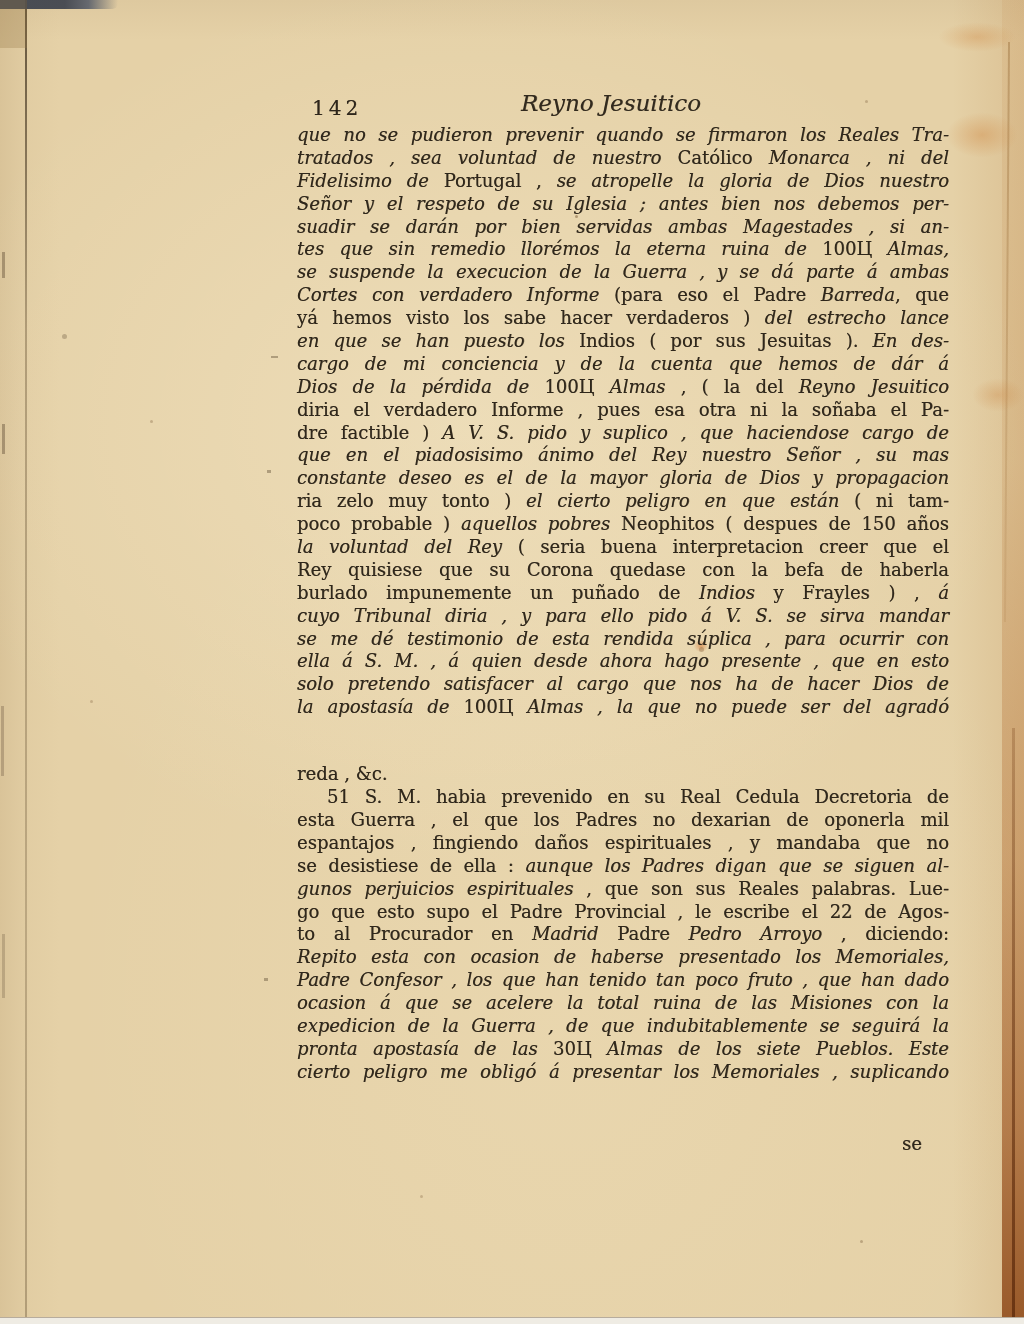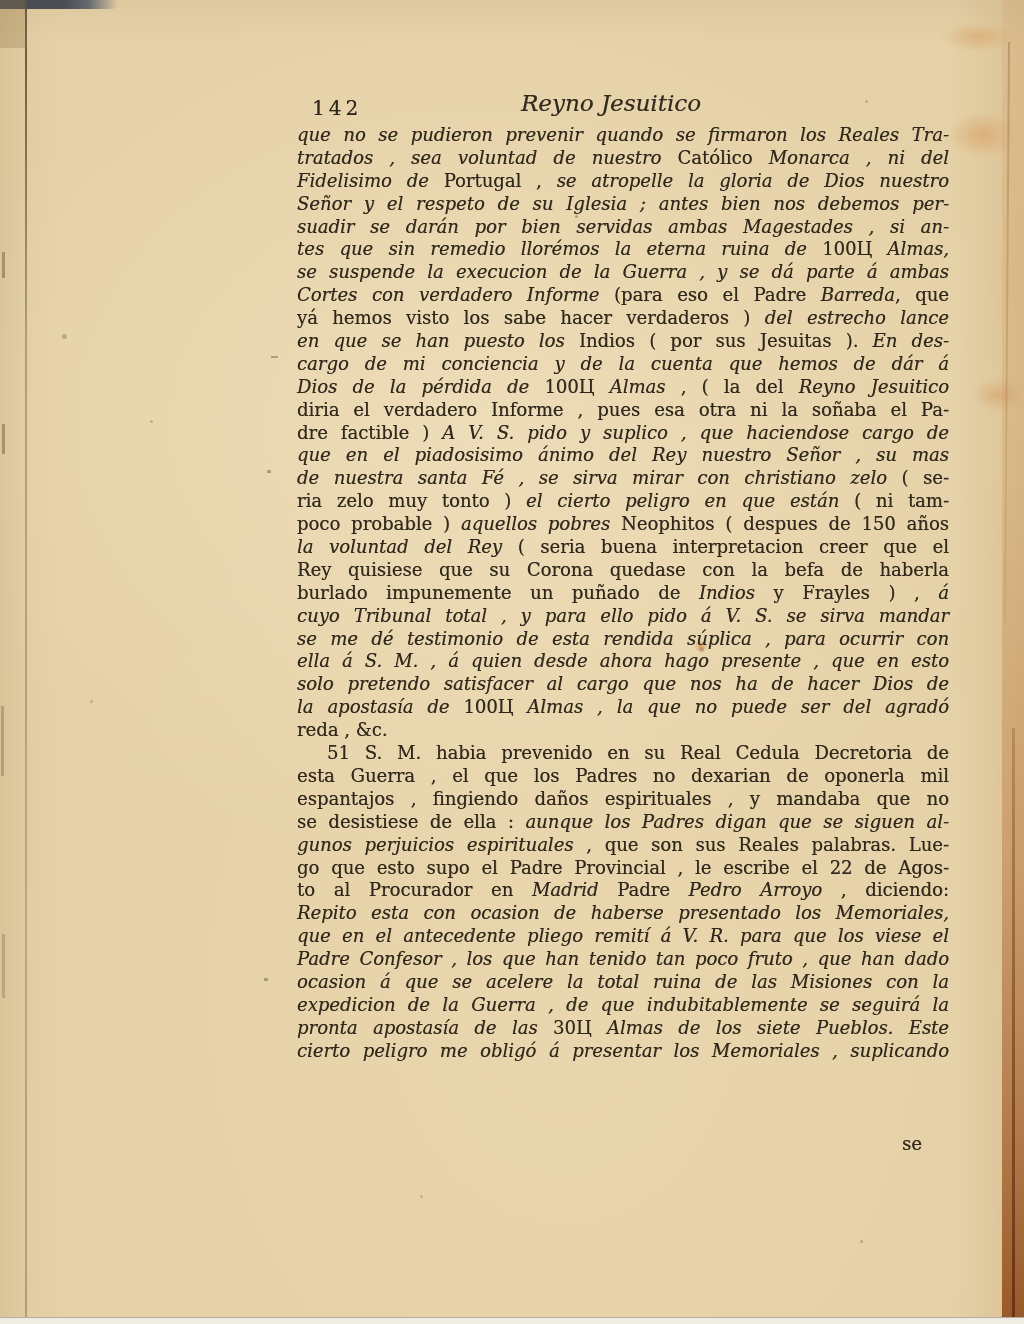--- a/index.html
+++ b/index.html
@@ -56,21 +56,21 @@
   
   .pagenum{position:absolute;left:312px;top:96px;font-size:20px;letter-spacing:4px;
     color:#2e261b;text-shadow:0.4px 0 0 rgba(46,38,27,0.55);}
   .runtitle{position:absolute;left:521px;top:90px;font-size:23px;font-style:italic;
     color:#322a1e;text-shadow:0.4px 0 0 rgba(50,42,30,0.5);}
   
   .textblock{position:absolute;left:297px;top:124px;width:652px;color:#2f271b;}
   .line{font-size:18px;line-height:22.9px;height:22.9px;
     text-align:justify;text-align-last:justify;-moz-text-align-last:justify;
     text-shadow:0.35px 0 0 rgba(47,39,27,0.55);white-space:nowrap;}
-  .line.flush{text-align-last:left;}
+  .line.flush{text-align-last:left;margin-top:44px;}
   .line.indent{padding-left:30px;}
   .s-i{font-style:italic;}
   .s-r{font-style:normal;}
   .catchword{position:absolute;left:297px;top:1133px;width:625px;text-align:right;
     font-size:18px;color:#2f271b;text-shadow:0.35px 0 0 rgba(47,39,27,0.55);}
 </style>
 </head>
 <body>
 
 <div class="page">
@@ -106,41 +106,40 @@
       <div class="line"><span class="s-i">tes que sin remedio llorémos la eterna ruina de </span><span class="s-r">100Ц </span><span class="s-i">Almas,</span></div>
       <div class="line"><span class="s-i">se suspende la execucion de la Guerra , y se dá parte á ambas</span></div>
       <div class="line"><span class="s-i">Cortes con verdadero Informe </span><span class="s-r">(para eso el Padre </span><span class="s-i">Barreda</span><span class="s-r">, que</span></div>
       <div class="line"><span class="s-r">yá hemos visto los sabe hacer verdaderos ) </span><span class="s-i">del estrecho lance</span></div>
       <div class="line"><span class="s-i">en que se han puesto los </span><span class="s-r">Indios ( por sus Jesuitas ). </span><span class="s-i">En des-</span></div>
       <div class="line"><span class="s-i">cargo de mi conciencia y de la cuenta que hemos de dár á</span></div>
       <div class="line"><span class="s-i">Dios de la pérdida de </span><span class="s-r">100Ц </span><span class="s-i">Almas</span><span class="s-r"> , ( la del </span><span class="s-i">Reyno Jesuitico</span></div>
       <div class="line"><span class="s-r">diria el verdadero Informe , pues esa otra ni la soñaba el Pa-</span></div>
       <div class="line"><span class="s-r">dre factible ) </span><span class="s-i">A V. S. pido y suplico , que haciendose cargo de</span></div>
       <div class="line"><span class="s-i">que en el piadosisimo ánimo del Rey nuestro Señor , su mas</span></div>
-      <div class="line"><span class="s-i">de nuestra santa Fé , se sirva mirar con christiano zelo </span><span class="s-r">( se-</span></div>
+      <div class="line"><span class="s-i">constante deseo es el de la mayor gloria de Dios y propagacion</span></div>
       <div class="line"><span class="s-r">ria zelo muy tonto ) </span><span class="s-i">el cierto peligro en que están </span><span class="s-r">( ni tam-</span></div>
       <div class="line"><span class="s-r">poco probable ) </span><span class="s-i">aquellos pobres </span><span class="s-r">Neophitos ( despues de 150 años</span></div>
       <div class="line"><span class="s-i">la voluntad del Rey </span><span class="s-r">( seria buena interpretacion creer que el</span></div>
       <div class="line"><span class="s-r">Rey quisiese que su Corona quedase con la befa de haberla</span></div>
       <div class="line"><span class="s-r">burlado impunemente un puñado de </span><span class="s-i">Indios</span><span class="s-r"> y Frayles ) , </span><span class="s-i">á</span></div>
-      <div class="line"><span class="s-i">cuyo Tribunal total , y para ello pido á V. S. se sirva mandar</span></div>
+      <div class="line"><span class="s-i">cuyo Tribunal diria , y para ello pido á V. S. se sirva mandar</span></div>
       <div class="line"><span class="s-i">se me dé testimonio de esta rendida súplica , para ocurrir con</span></div>
       <div class="line"><span class="s-i">ella á S. M. , á quien desde ahora hago presente , que en esto</span></div>
       <div class="line"><span class="s-i">solo pretendo satisfacer al cargo que nos ha de hacer Dios de</span></div>
       <div class="line"><span class="s-i">la apostasía de </span><span class="s-r">100Ц </span><span class="s-i">Almas , la que no puede ser del agradó</span></div>
       <div class="line flush"><span class="s-r">reda , &amp;c.</span></div>
       <div class="line indent"><span class="s-r">51  S. M. habia prevenido en su Real Cedula Decretoria de</span></div>
       <div class="line"><span class="s-r">esta Guerra , el que los Padres no dexarian de oponerla mil</span></div>
       <div class="line"><span class="s-r">espantajos , fingiendo daños espirituales , y mandaba que no</span></div>
       <div class="line"><span class="s-r">se desistiese de ella : </span><span class="s-i">aunque los Padres digan que se siguen al-</span></div>
       <div class="line"><span class="s-i">gunos perjuicios espirituales </span><span class="s-r">, que son sus Reales palabras. Lue-</span></div>
       <div class="line"><span class="s-r">go que esto supo el Padre Provincial , le escribe el 22 de Agos-</span></div>
       <div class="line"><span class="s-r">to al Procurador en </span><span class="s-i">Madrid </span><span class="s-r">Padre </span><span class="s-i">Pedro Arroyo</span><span class="s-r"> , diciendo:</span></div>
       <div class="line"><span class="s-i">Repito esta con ocasion de haberse presentado los Memoriales,</span></div>
-      <div class="line"><span class="s-i">que en el antecedente pliego remití á V. R. para que los viese el</span></div>
       <div class="line"><span class="s-i">Padre Confesor , los que han tenido tan poco fruto , que han dado</span></div>
       <div class="line"><span class="s-i">ocasion á que se acelere la total ruina de las Misiones con la</span></div>
       <div class="line"><span class="s-i">expedicion de la Guerra , de que indubitablemente se seguirá la</span></div>
       <div class="line"><span class="s-i">pronta apostasía de las </span><span class="s-r">30Ц </span><span class="s-i">Almas de los siete Pueblos. Este</span></div>
       <div class="line"><span class="s-i">cierto peligro me obligó á presentar los Memoriales , suplicando</span></div>
     </div>
 
   <div class="catchword">se</div>
 </div>
 

